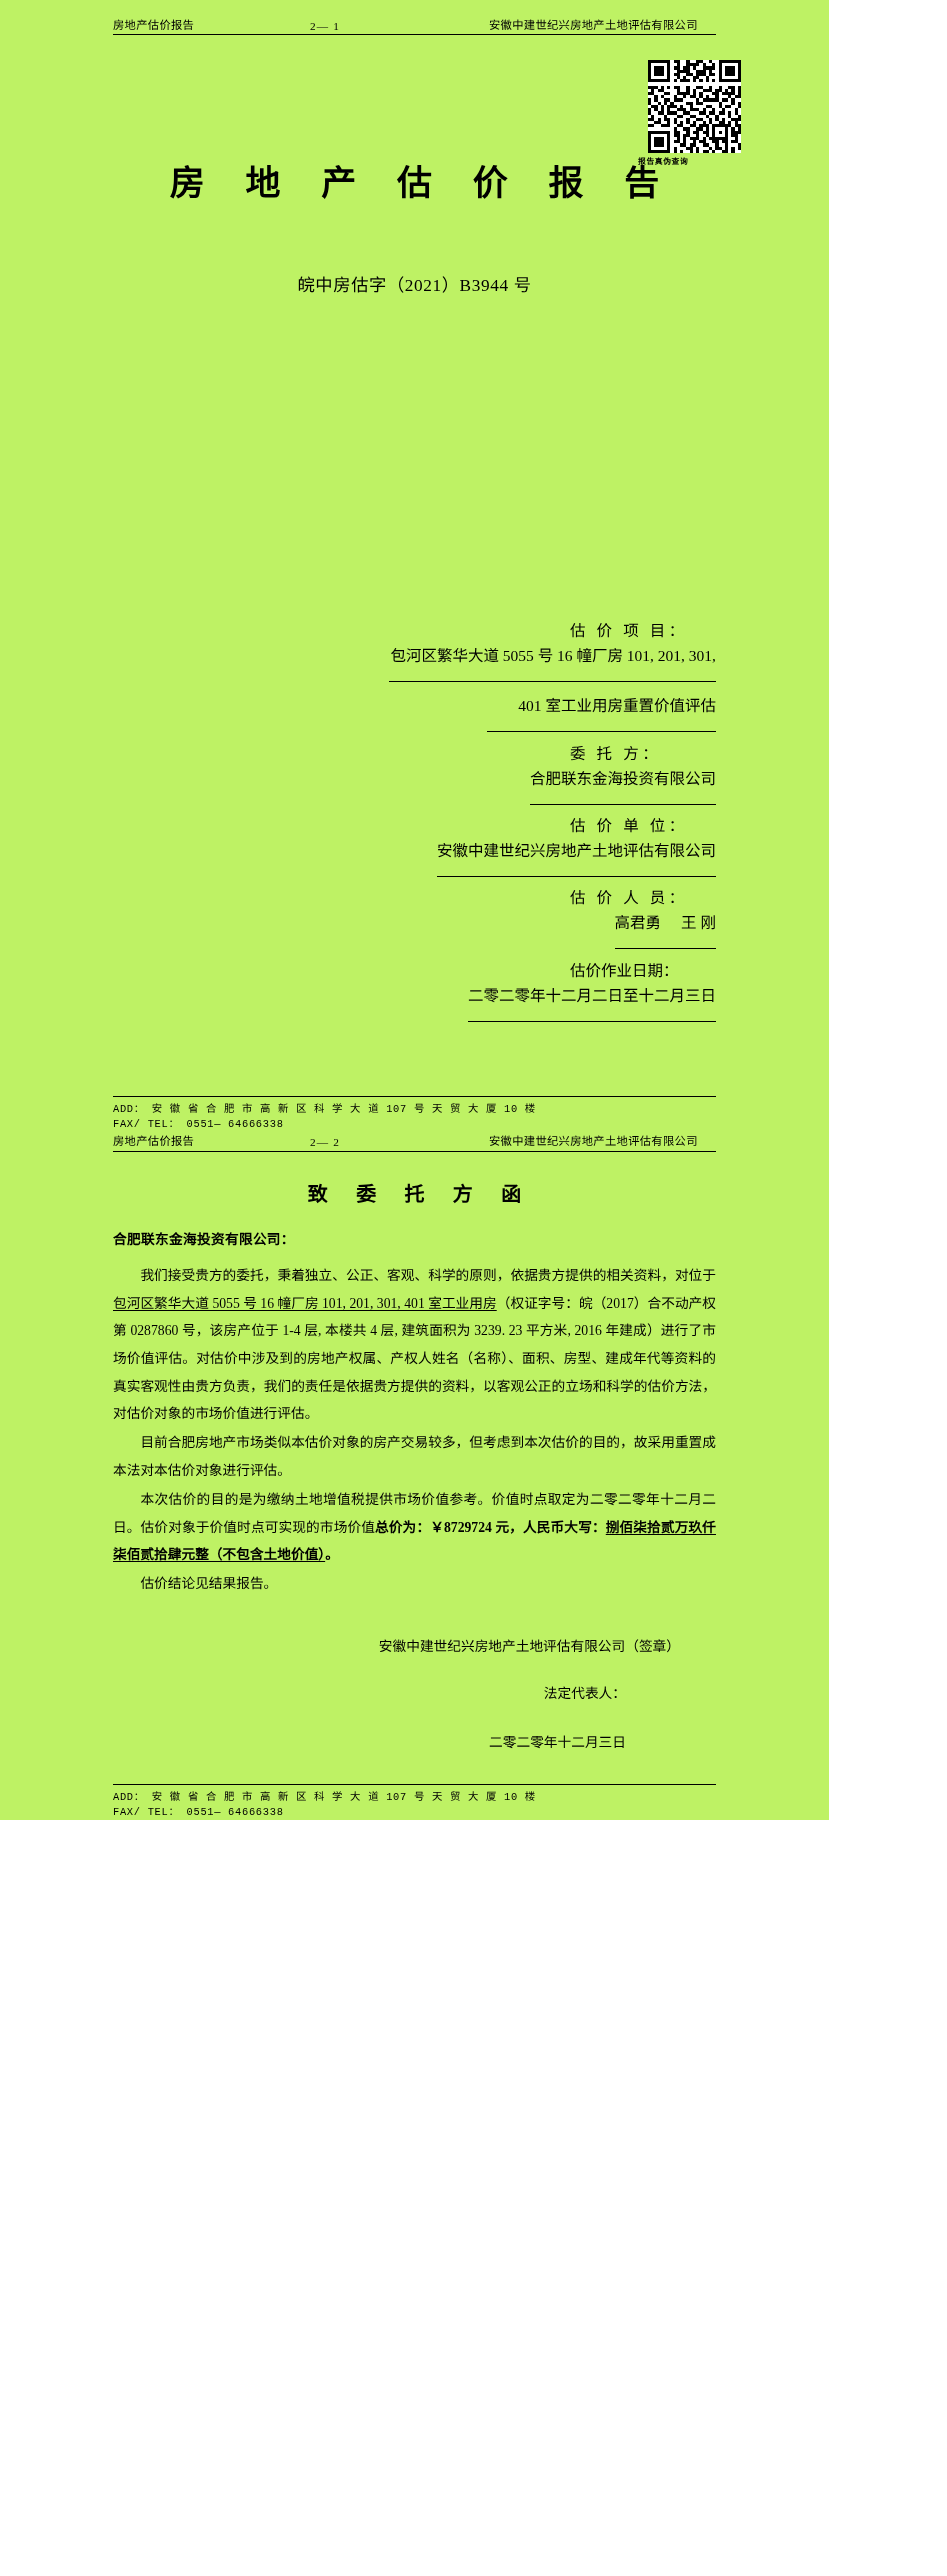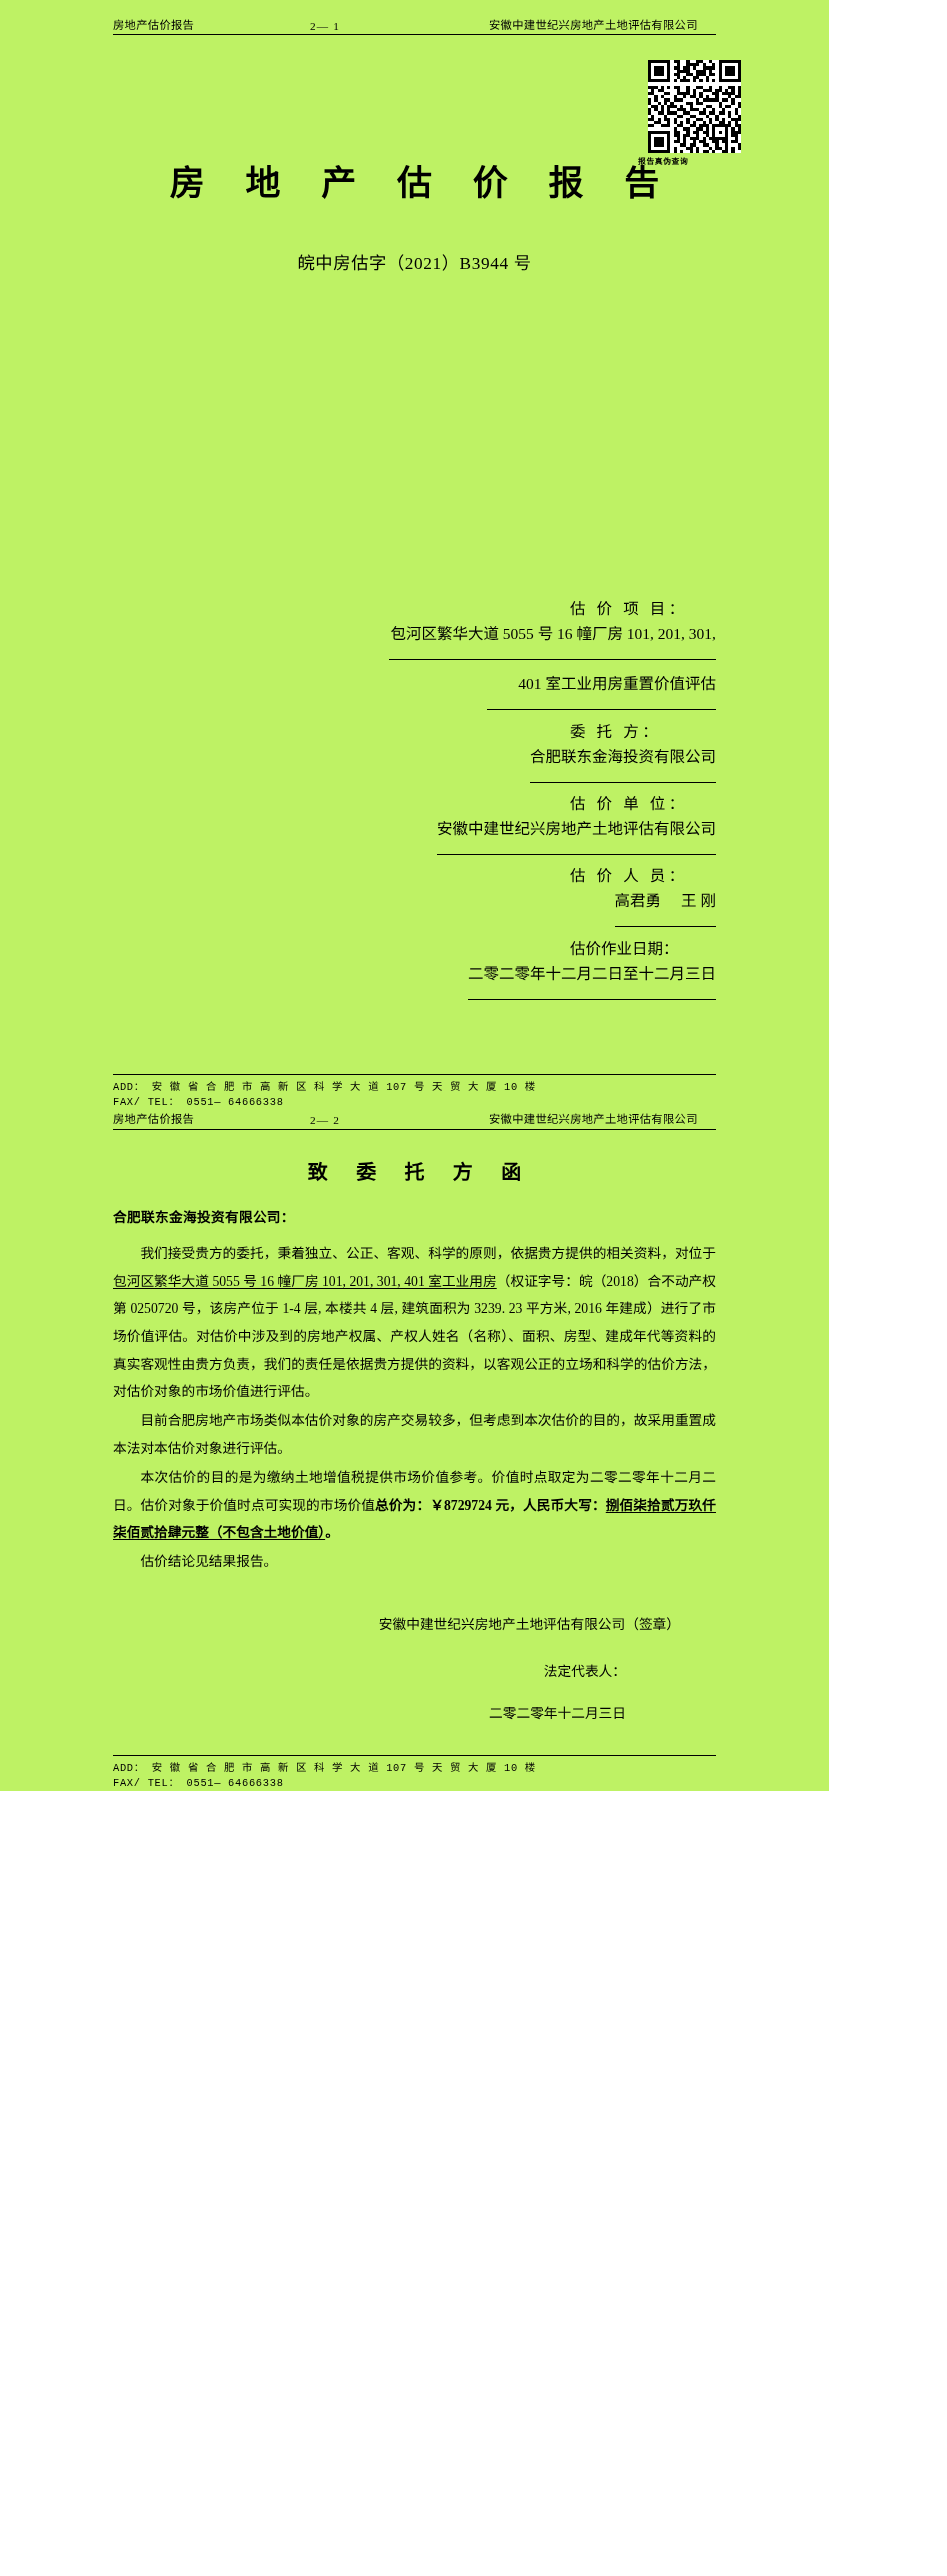--- a/index.html
+++ b/index.html
@@ -90,21 +90,21 @@
     font-size: 35px;
     font-weight: bold;
     letter-spacing: 14.3px;
     text-indent: 14.3px;
     margin-top: 119px;
     font-family: "DejaVu Serif", "Liberation Serif", serif;
   }
   .cover-subtitle {
     text-align: center;
     font-size: 17.3px;
-    margin-top: 44px;
+    margin-top: 66px;
     letter-spacing: 0.6px;
   }
 
   .cover-gap { height: 322px; }
 
   
   .info-table {
     margin-top: 0;
     font-size: 15.5px;
   }
@@ -174,21 +174,21 @@
     margin-top: 36px;
     font-size: 13.7px;
     line-height: 1.9;
   }
   .sign-line {
     text-align: right;
     padding-right: 36px;
     white-space: nowrap;
   }
   .sign-line.l2 { padding-right: 90px; margin-top: 21.5px; }
-  .sign-line.l3 { padding-right: 90px; margin-top: 16px; }
+  .sign-line.l3 { padding-right: 90px; margin-top: 23px; }
 
   .letter-foot-gap { height: 27.5px; }
   .spacer-sm { height: 15.5px; }
 </style>
 </head>
 <body>
 
 <div class="doc">
 
   <div class="page">
@@ -470,21 +470,21 @@
     <div class="run-head">
       <span class="rh-left">房地产估价报告</span>
       <span class="rh-mid">2—    2</span>
       <span class="rh-right">安徽中建世纪兴房地产土地评估有限公司</span>
     </div>
 
     <div class="letter-title">致 委 托 方 函</div>
 
     <div class="salutation">合肥联东金海投资有限公司：</div>
 
-    <p class="para"><span>我们接受贵方的委托，秉着独立、公正、客观、科学的原则，依据贵方提供的相关资料，对位于</span><span class="u">包河区繁华大道 5055 号 16 幢厂房 101, 201, 301, 401 室工业用房</span><span>（权证字号：皖（2018）合不动产权第 0250720 号，该房产位于 1-4 层, 本楼共 4 层, 建筑面积为 3239. 23 平方米, 2016 年建成）进行了市场价值评估。对估价中涉及到的房地产权属、产权人姓名（名称）、面积、房型、建成年代等资料的真实客观性由贵方负责，我们的责任是依据贵方提供的资料，以客观公正的立场和科学的估价方法，对估价对象的市场价值进行评估。</span></p>
+    <p class="para"><span>我们接受贵方的委托，秉着独立、公正、客观、科学的原则，依据贵方提供的相关资料，对位于</span><span class="u">包河区繁华大道 5055 号 16 幢厂房 101, 201, 301, 401 室工业用房</span><span>（权证字号：皖（2017）合不动产权第 0287860 号，该房产位于 1-4 层, 本楼共 4 层, 建筑面积为 3239. 23 平方米, 2016 年建成）进行了市场价值评估。对估价中涉及到的房地产权属、产权人姓名（名称）、面积、房型、建成年代等资料的真实客观性由贵方负责，我们的责任是依据贵方提供的资料，以客观公正的立场和科学的估价方法，对估价对象的市场价值进行评估。</span></p>
 
     <p class="para">目前合肥房地产市场类似本估价对象的房产交易较多，但考虑到本次估价的目的，故采用重置成本法对本估价对象进行评估。</p>
 
     <p class="para"><span>本次估价的目的是为缴纳土地增值税提供市场价值参考。价值时点取定为二零二零年十二月二日。估价对象于价值时点可实现的市场价值</span><span class="b">总价为：￥8729724 元，人民币大写：</span><span class="bu">捌佰柒拾贰万玖仟柒佰贰拾肆元整（不包含土地价值）</span><span class="b">。</span></p>
 
     <p class="para">估价结论见结果报告。</p>
 
     <div class="sign-block">
       <div class="sign-line l1">安徽中建世纪兴房地产土地评估有限公司（签章）</div>
       <div class="sign-line l2">法定代表人：</div>

